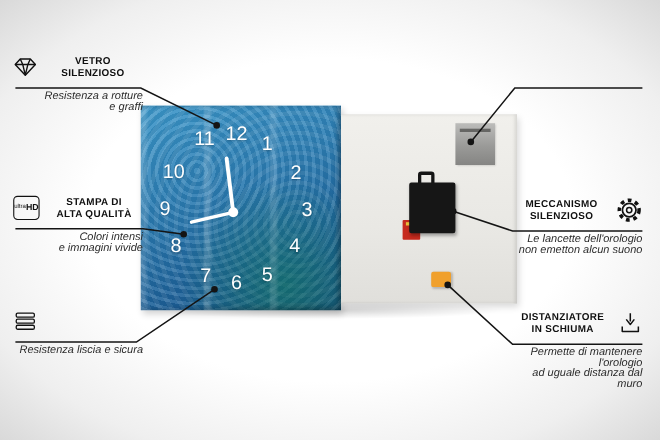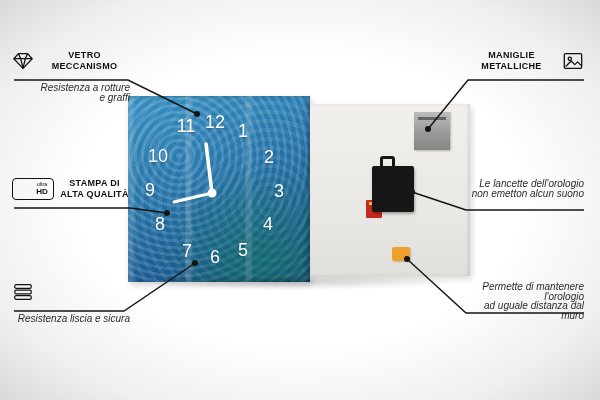--- a/index.html
+++ b/index.html
@@ -16,23 +16,22 @@
     flex:1;text-align:center;font-size:9px;font-weight:bold;color:#101010;
     letter-spacing:.3px;line-height:11px;white-space:pre-line;
   }
   .co-desc{
     margin-top:5px;text-align:right;font-size:10px;color:#2b2b2b;
     line-height:9.5px;white-space:pre-line;font-style:italic;
   }
   .icon{flex:0 0 auto;display:flex;align-items:center;justify-content:center;}
   .badge-uhd{
     width:22px;height:20px;border:1.2px solid #111;border-radius:4px;
-    display:flex;flex-direction:column;align-items:center;justify-content:center;
+    display:flex;flex-direction:row;align-items:center;justify-content:center;
     line-height:1;
-    padding-left:18px;
   }
   .badge-uhd .t{font-size:5.5px;color:#111;}
   .badge-uhd .b{font-size:8px;font-weight:bold;color:#111;}
   
   .clock-front{
     position:absolute;left:128px;top:96px;width:182px;height:186px;
     background:
       linear-gradient(90deg, rgba(255,255,255,.14) 0 2%, transparent 4% 31%,
         rgba(255,255,255,.16) 32% 34%, transparent 36% 64%,
         rgba(255,255,255,.13) 65% 67%, transparent 69% 100%),
@@ -143,69 +142,82 @@
 
   <div class="callout" style="left:12px;top:44px">
     <div class="co-head">
       <span class="icon">
         <svg width="22" height="22" viewBox="0 0 24 24" fill="none" stroke="#111" stroke-width="1.4" stroke-linejoin="round">
           <path d="M7 4 L17 4 L22 9.5 L12 20 L2 9.5 Z"></path>
           <path d="M2 9.5 H22 M7 4 L9.5 9.5 L12 20 M17 4 L14.5 9.5 L12 20"></path>
         </svg>
       </span>
       <div class="co-title">VETRO
-MECCANISMO</div>
+SILENZIOSO</div>
     </div>
     <div class="co-desc">Resistenza a rotture
 e graffi</div>
   </div>
 
   <div class="callout" style="left:12px;top:172px">
     <div class="co-head">
       <span class="icon">
         <span class="badge-uhd">
           <span class="t">ultra</span>
           <span class="b">HD</span>
         </span>
       </span>
       <div class="co-title">STAMPA DI
 ALTA QUALITÀ</div>
     </div>
+    <div class="co-desc">Colori intensi
+e immagini vivide</div>
   </div>
 
   <div class="callout" style="left:12px;top:275px">
     <div class="co-head">
       <span class="icon">
         <svg width="22" height="22" viewBox="0 0 24 24" fill="none" stroke="#111" stroke-width="1.3">
           <rect x="3" y="4" width="18" height="4" rx="1.5"></rect>
           <rect x="3" y="10" width="18" height="4" rx="1.5"></rect>
           <rect x="3" y="16" width="18" height="4" rx="1.5"></rect>
         </svg>
       </span>
     </div>
     <div class="co-desc">Resistenza liscia e sicura</div>
   </div>
 
   <div class="callout" style="left:466px;top:44px">
-    <div class="co-head">
-      <div class="co-title">MANIGLIE
-METALLICHE</div>
-      <span class="icon">
-        <svg width="22" height="22" viewBox="0 0 24 24" fill="none" stroke="#111" stroke-width="1.4">
-          <rect x="2.5" y="4" width="19" height="16" rx="1.5"></rect>
-          <circle cx="8.5" cy="9.5" r="1.8"></circle>
-          <path d="M4 18 L10 12 L14 16 L17 13 L21 17" stroke-linejoin="round"></path>
-        </svg>
-      </span>
-    </div>
   </div>
 
   <div class="callout" style="left:466px;top:174px">
+    <div class="co-head">
+      <div class="co-title">MECCANISMO
+SILENZIOSO</div>
+      <span class="icon">
+        <svg width="24" height="24" viewBox="0 0 24 24" fill="none" stroke="#111">
+          <circle cx="12" cy="12" r="9" stroke-width="3.2" stroke-dasharray="3.4 3.4"></circle>
+          <circle cx="12" cy="12" r="6.2" stroke-width="1.6"></circle>
+          <circle cx="12" cy="12" r="2.4" stroke-width="1.4"></circle>
+        </svg>
+      </span>
+    </div>
     <div class="co-desc">Le lancette dell'orologio
 non emetton alcun suono</div>
   </div>
 
   <div class="callout" style="left:466px;top:277px">
+    <div class="co-head">
+      <div class="co-title">DISTANZIATORE
+IN SCHIUMA</div>
+      <span class="icon">
+        <svg width="22" height="22" viewBox="0 0 24 24" fill="none" stroke="#111" stroke-width="1.5" stroke-linejoin="round">
+          <path d="M12 2 V10"></path>
+          <path d="M8 8 L12 13 L16 8"></path>
+          <path d="M4 15 V20 H20 V15"></path>
+        </svg>
+      </span>
+    </div>
     <div class="co-desc">Permette di mantenere l'orologio
 ad uguale distanza dal muro</div>
   </div>
 
 </div>
 
 </body></html>

